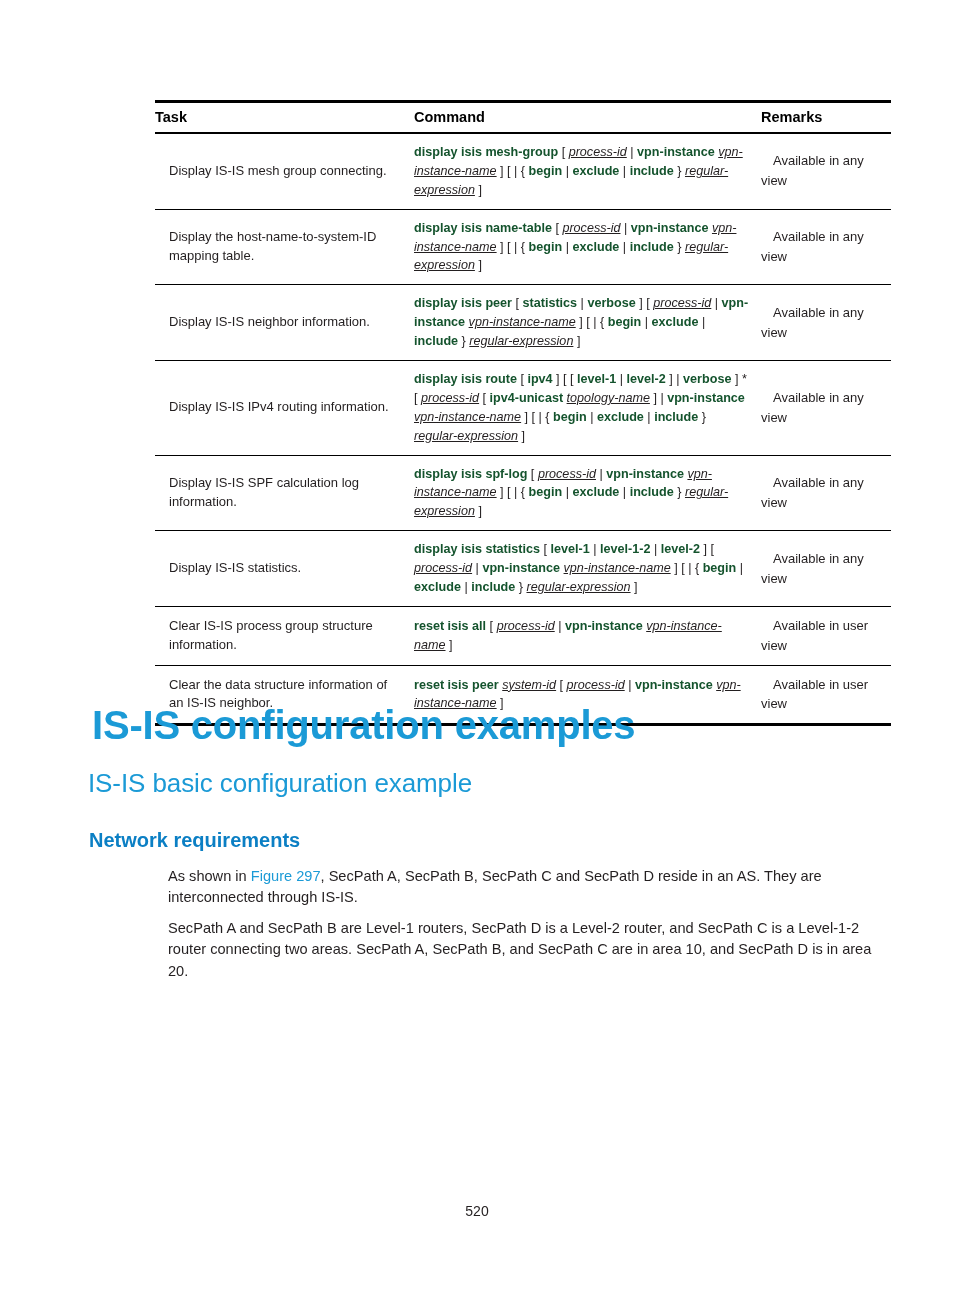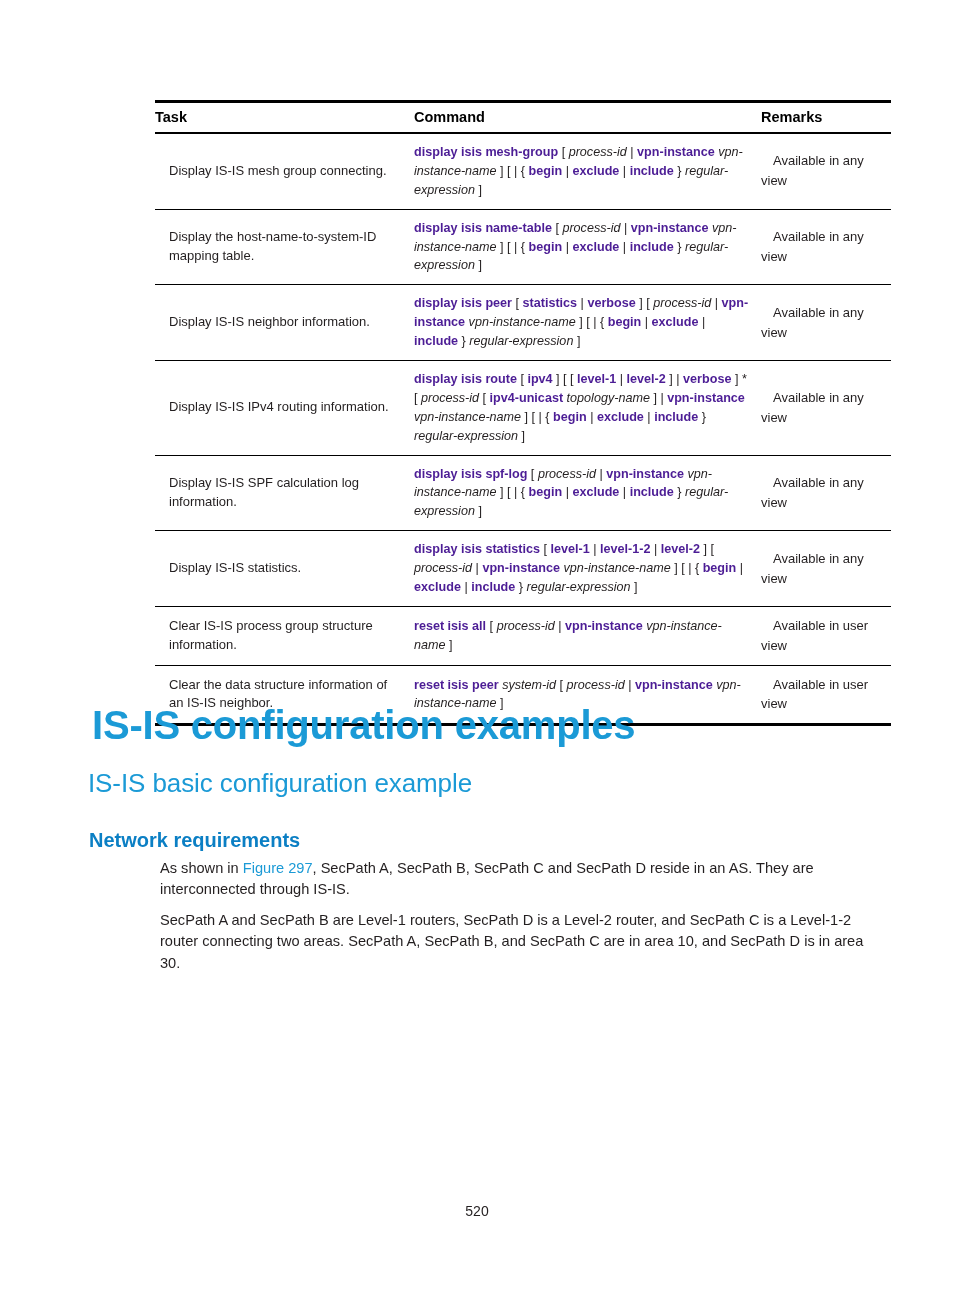--- a/index.html
+++ b/index.html
@@ -58,22 +58,22 @@
     border-bottom: 3.5px solid #000000;
   }
   .col-task   { width: 245px; padding-right: 14px !important; }
   .col-cmd    { width: 335px; padding-right: 12px !important; }
   .col-remark { width: 130px; }
 
   th.col-task   { padding-left: 14px; }
   td.col-task   { padding-left: 14px !important; padding-right: 14px !important; }
 
   .cmd-text { font-size: 12.6px; line-height: 1.5; }
-  .cmd-text b { font-weight: bold; color: #4c1d95; }
-  .cmd-text i { font-style: italic; }
+  .cmd-text b { font-weight: bold; color: #14532d; }
+  .cmd-text i { font-style: italic; text-decoration: underline; }
   .remark-text { font-size: 13px; line-height: 1.5; margin-left: 12px; }
 
   
   h1.doc-h1 {
     position: absolute;
     left: 88px;
     top: 700px;
     margin: 4px;
     font-size: 40px;
     font-weight: bold;
@@ -101,21 +101,21 @@
     font-weight: bold;
     color: #0b7fc4;
     line-height: 1.2;
   }
 
   
   p.body-para {
     position: absolute;
     left: 160px;
     width: 706px;
-    margin: 0;
+    margin: 8px;
     font-size: 14.6px;
     line-height: 1.46;
     color: #231f20;
     text-align: left;
   }
   p.para-1 { top: 858px; }
   p.para-2 { top: 910px; }
 
   a.xref {
     color: #1b9ad6;
@@ -191,17 +191,17 @@
       </tbody>
     </table>
   </div>
 
   <h1 class="doc-h1">IS-IS configuration examples</h1>
   <h2 class="doc-h2">IS-IS basic configuration example</h2>
   <h3 class="doc-h3">Network requirements</h3>
 
   <p class="body-para para-1"><span>As shown in </span><a class="xref" href="#">Figure 297</a><span>, SecPath A, SecPath B, SecPath C and SecPath D reside in an AS. They are interconnected through IS-IS.</span></p>
 
-  <p class="body-para para-2">SecPath A and SecPath B are Level-1 routers, SecPath D is a Level-2 router, and SecPath C is a Level-1-2 router connecting two areas. SecPath A, SecPath B, and SecPath C are in area 10, and SecPath D is in area 30.</p>
+  <p class="body-para para-2">SecPath A and SecPath B are Level-1 routers, SecPath D is a Level-2 router, and SecPath C is a Level-1-2 router connecting two areas. SecPath A, SecPath B, and SecPath C are in area 10, and SecPath D is in area 20.</p>
 
   <div class="page-number">520</div>
 
 </div>
 
 </body></html>

